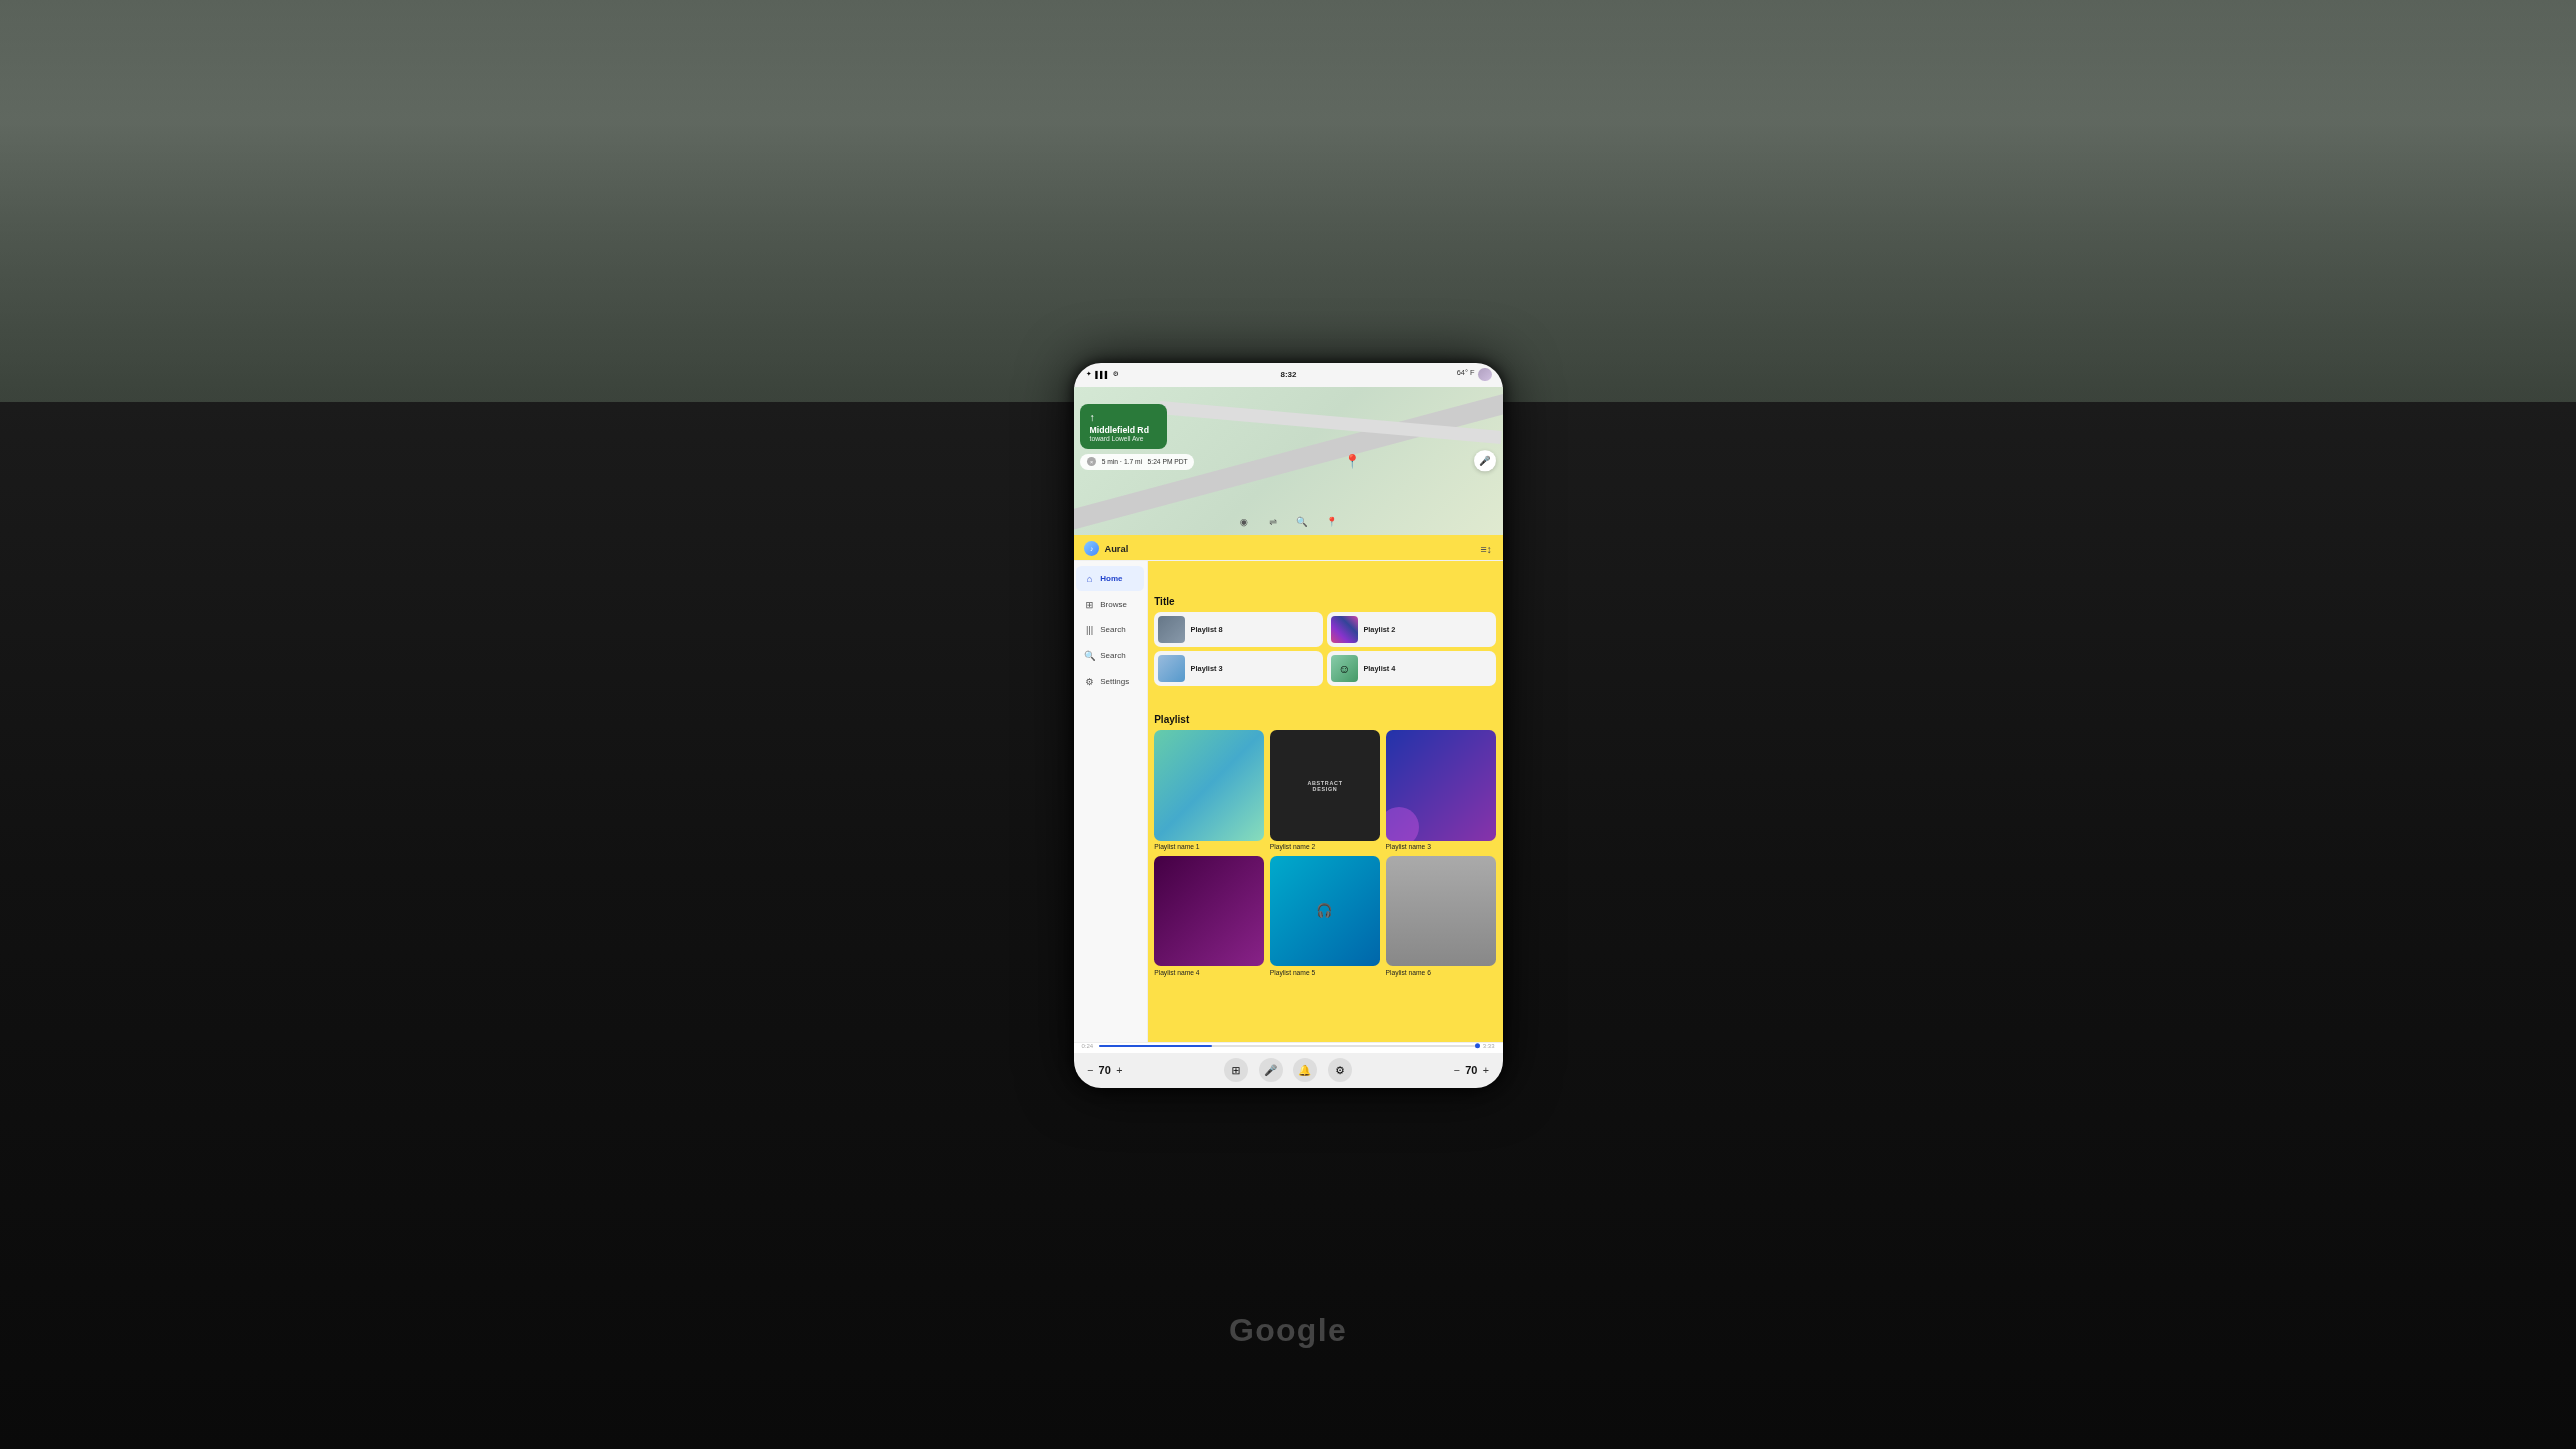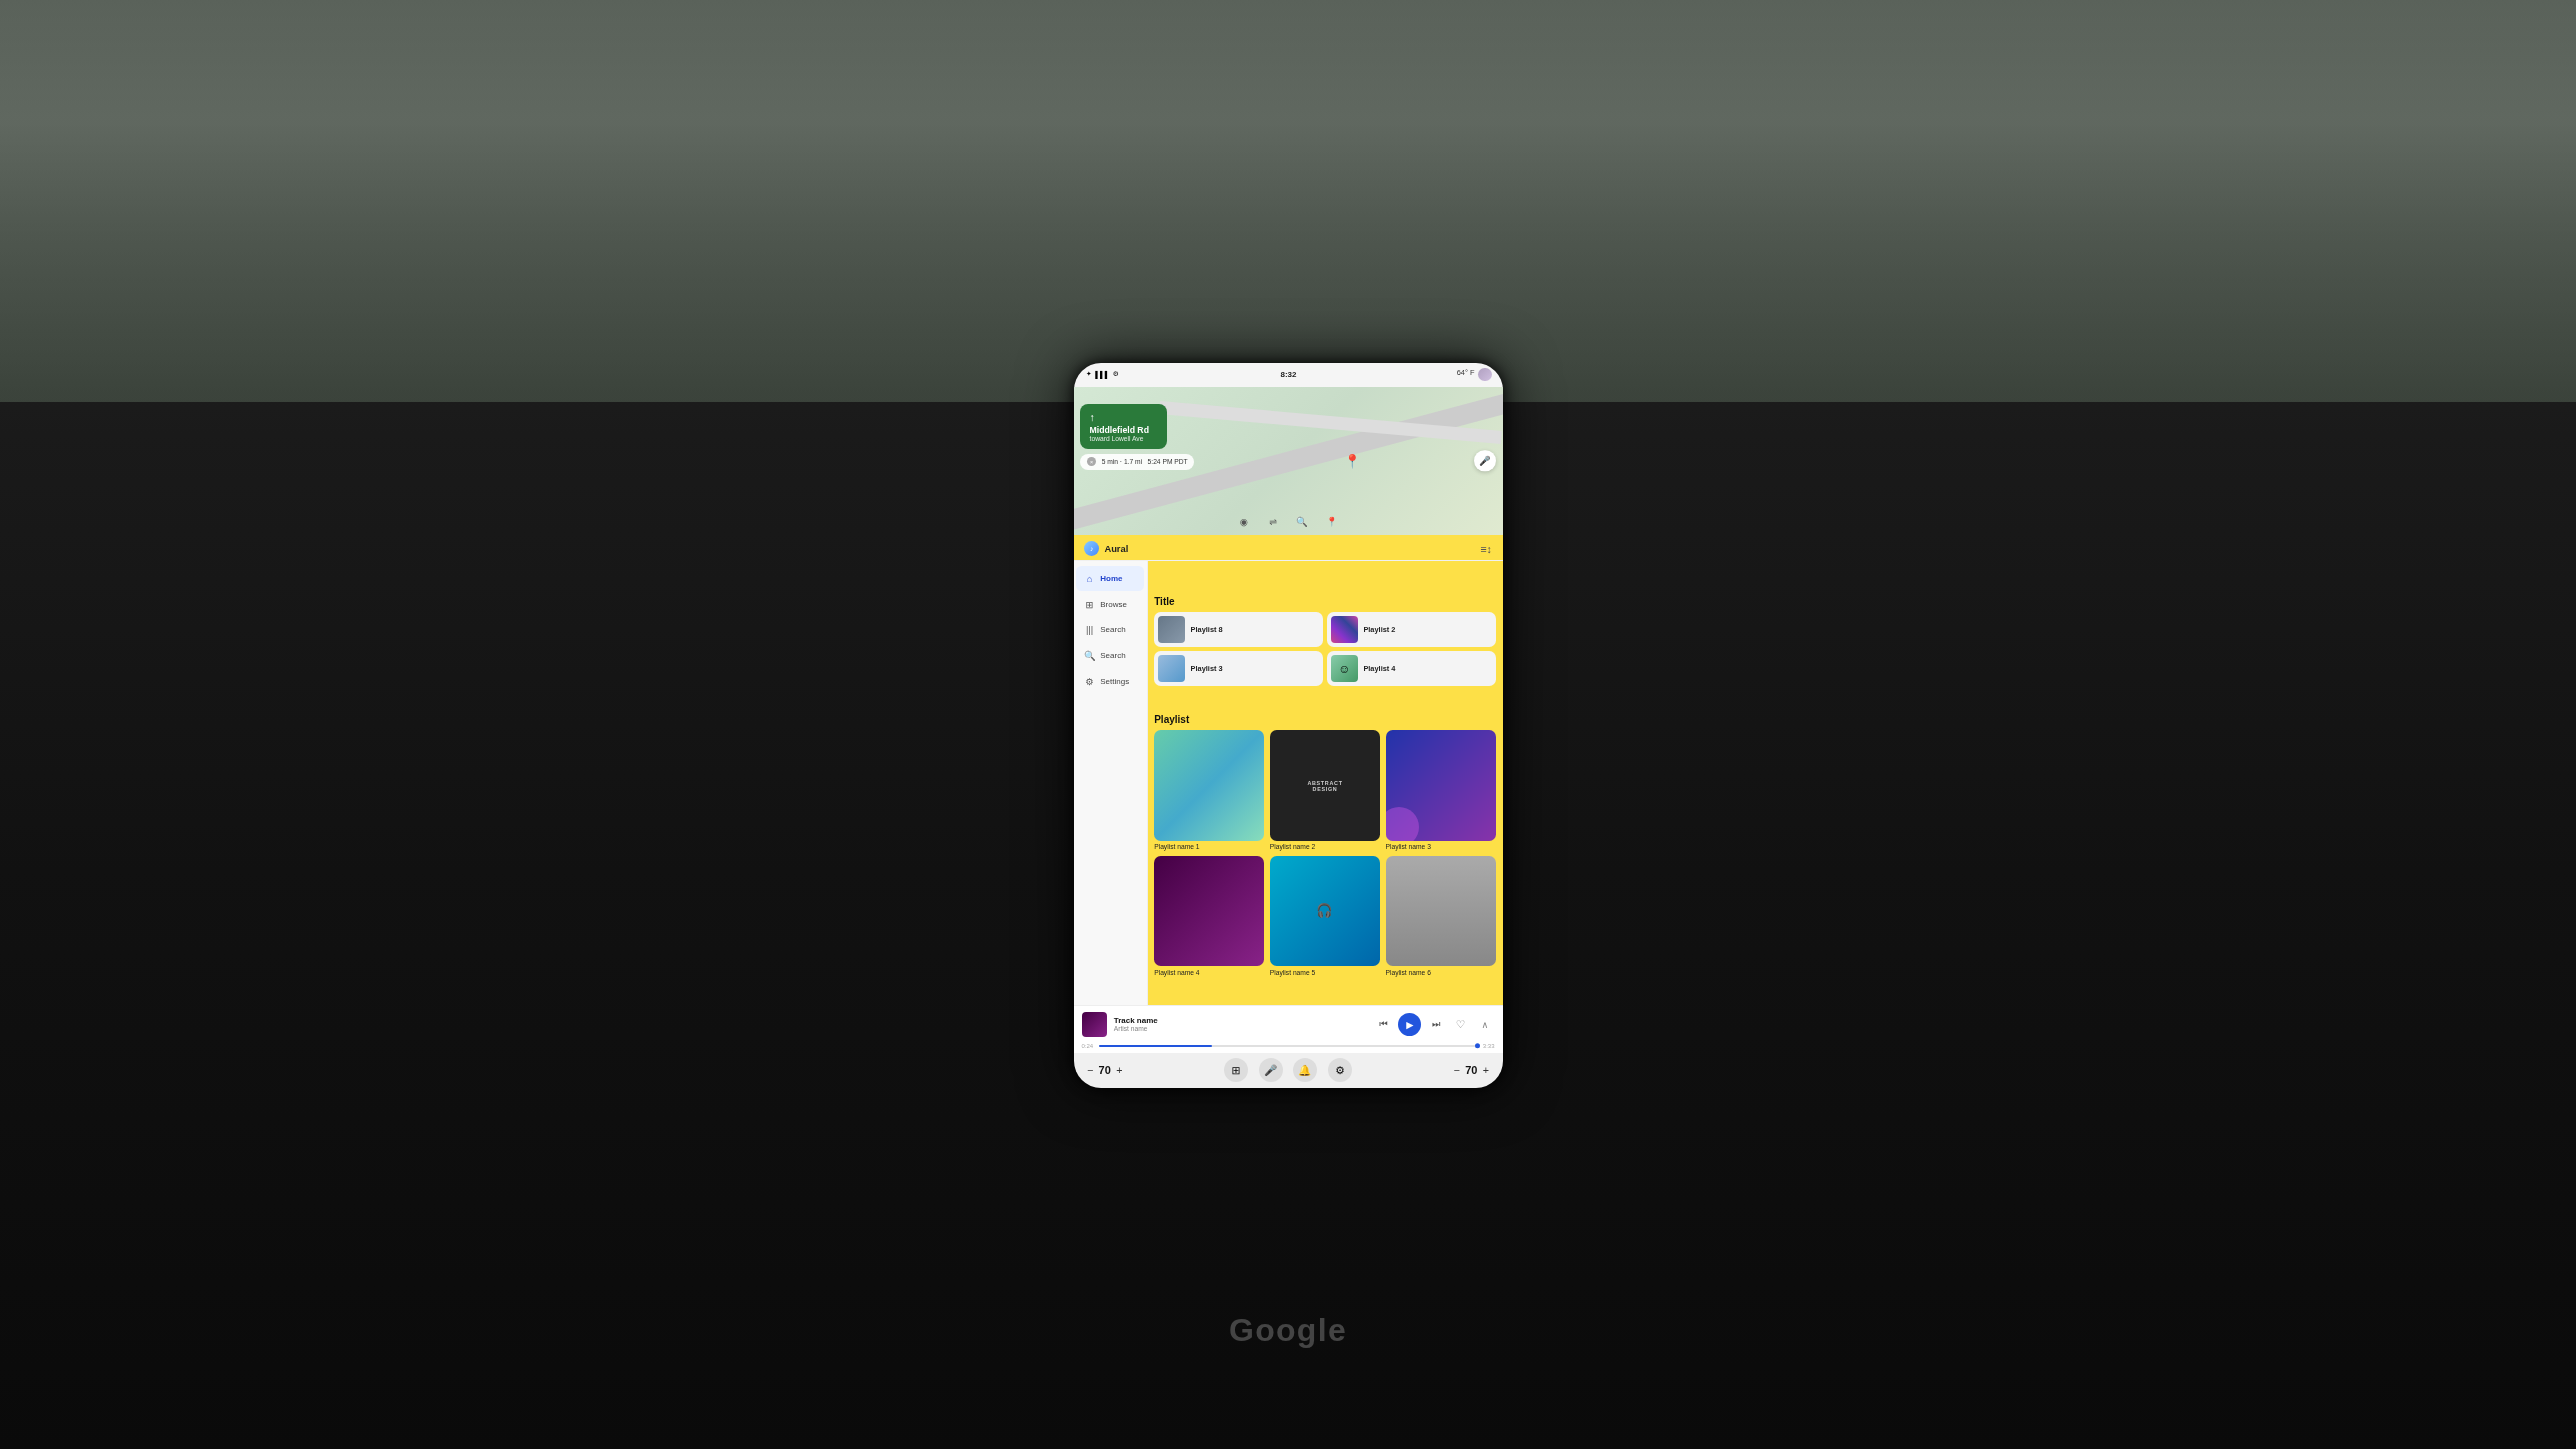--- a/index.html
+++ b/index.html
@@ -774,34 +774,20 @@
                 <div class="thumb-4c"></div>
               </div>
               <div class="playlist-title-large">Playlist name 6</div>
             </div>
 
           </div>
         </div>
       </div>
 
       <div class="now-playing-bar">
-        <div class="now-playing-main">
-          <div class="track-thumb"></div>
-          <div class="track-info">
-            <div class="track-name">Track name</div>
-            <div class="track-artist">Artist name</div>
-          </div>
-          <div class="player-controls">
-            <div class="ctrl-btn">⏮</div>
-            <div class="ctrl-btn-play">▶</div>
-            <div class="ctrl-btn">⏭</div>
-            <div class="ctrl-btn ctrl-btn-heart">♡</div>
-            <div class="ctrl-btn ctrl-btn-expand">∧</div>
-          </div>
-        </div>
         <div class="progress-bar-container">
           <span class="progress-time">0:24</span>
           <div class="progress-bar-track">
             <div class="progress-bar-fill">
               <div class="progress-dot"></div>
             </div>
           </div>
           <span class="progress-time">3:33</span>
         </div>
       </div>

